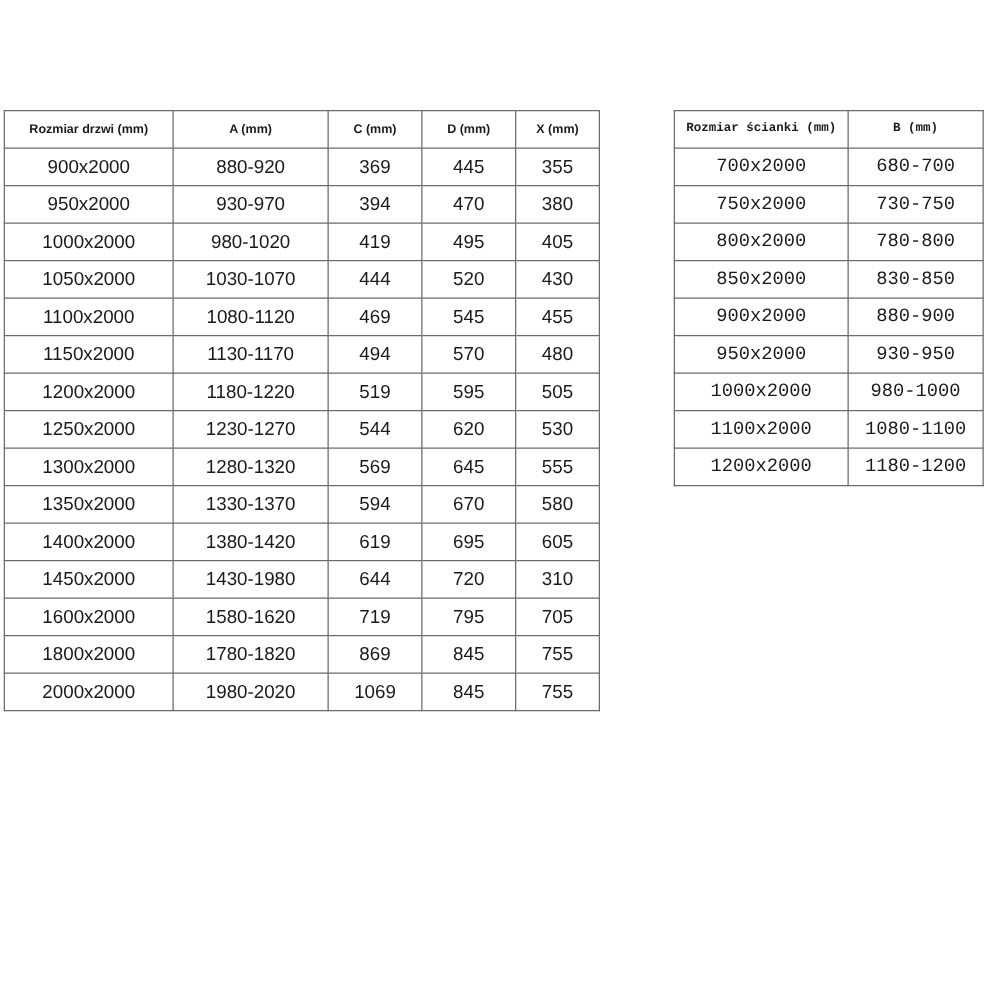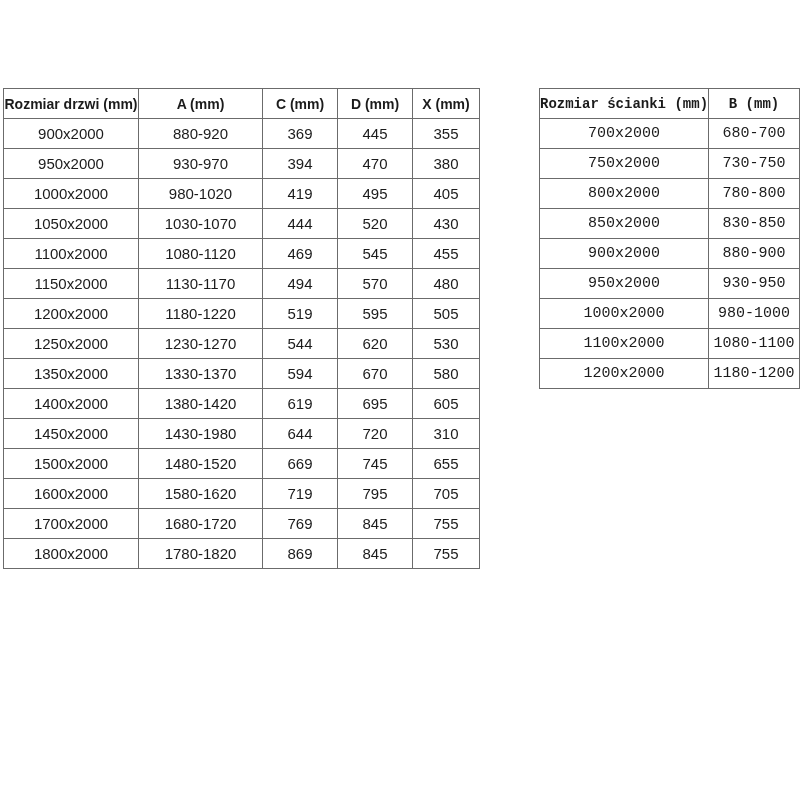--- a/index.html
+++ b/index.html
@@ -19,21 +19,21 @@
   .tbl th, .tbl td {
     border: 1px solid #6b6b6b;
     text-align: center;
     vertical-align: middle;
     padding: 0;
     overflow: hidden;
     white-space: nowrap;
     height: 30px;
   }
   .tbl td { font-size: 15px; font-weight: normal; }
-  .tbl th { font-size: 14px; font-weight: bold; }
+  .tbl th { font-size: 10px; font-weight: bold; }
   #door-table { left: 3px;   top: 88px; }
   #wall-table { left: 539px; top: 88px; font-family: Liberation Mono, monospace; }
 </style>
 </head>
 <body>
 
 <div>
 
   <table class="tbl" id="door-table">
     <colgroup>
@@ -103,20 +103,27 @@
           <td>505</td>
         </tr>
         <tr>
           <td>1250x2000</td>
           <td>1230-1270</td>
           <td>544</td>
           <td>620</td>
           <td>530</td>
         </tr>
         <tr>
+          <td>1300x2000</td>
+          <td>1280-1320</td>
+          <td>569</td>
+          <td>645</td>
+          <td>555</td>
+        </tr>
+        <tr>
           <td>1350x2000</td>
           <td>1330-1370</td>
           <td>594</td>
           <td>670</td>
           <td>580</td>
         </tr>
         <tr>
           <td>1400x2000</td>
           <td>1380-1420</td>
           <td>619</td>
@@ -124,44 +131,37 @@
           <td>605</td>
         </tr>
         <tr>
           <td>1450x2000</td>
           <td>1430-1980</td>
           <td>644</td>
           <td>720</td>
           <td>310</td>
         </tr>
         <tr>
-          <td>1500x2000</td>
-          <td>1480-1520</td>
-          <td>669</td>
-          <td>745</td>
-          <td>655</td>
-        </tr>
-        <tr>
           <td>1600x2000</td>
           <td>1580-1620</td>
           <td>719</td>
           <td>795</td>
           <td>705</td>
         </tr>
         <tr>
-          <td>1700x2000</td>
-          <td>1680-1720</td>
-          <td>769</td>
-          <td>845</td>
-          <td>755</td>
-        </tr>
-        <tr>
           <td>1800x2000</td>
           <td>1780-1820</td>
           <td>869</td>
+          <td>845</td>
+          <td>755</td>
+        </tr>
+        <tr>
+          <td>2000x2000</td>
+          <td>1980-2020</td>
+          <td>1069</td>
           <td>845</td>
           <td>755</td>
         </tr>
       </tbody>
     </table>
 
   <table class="tbl" id="wall-table">
     <colgroup>
       <col style="width:139px">
       <col style="width:108px">

